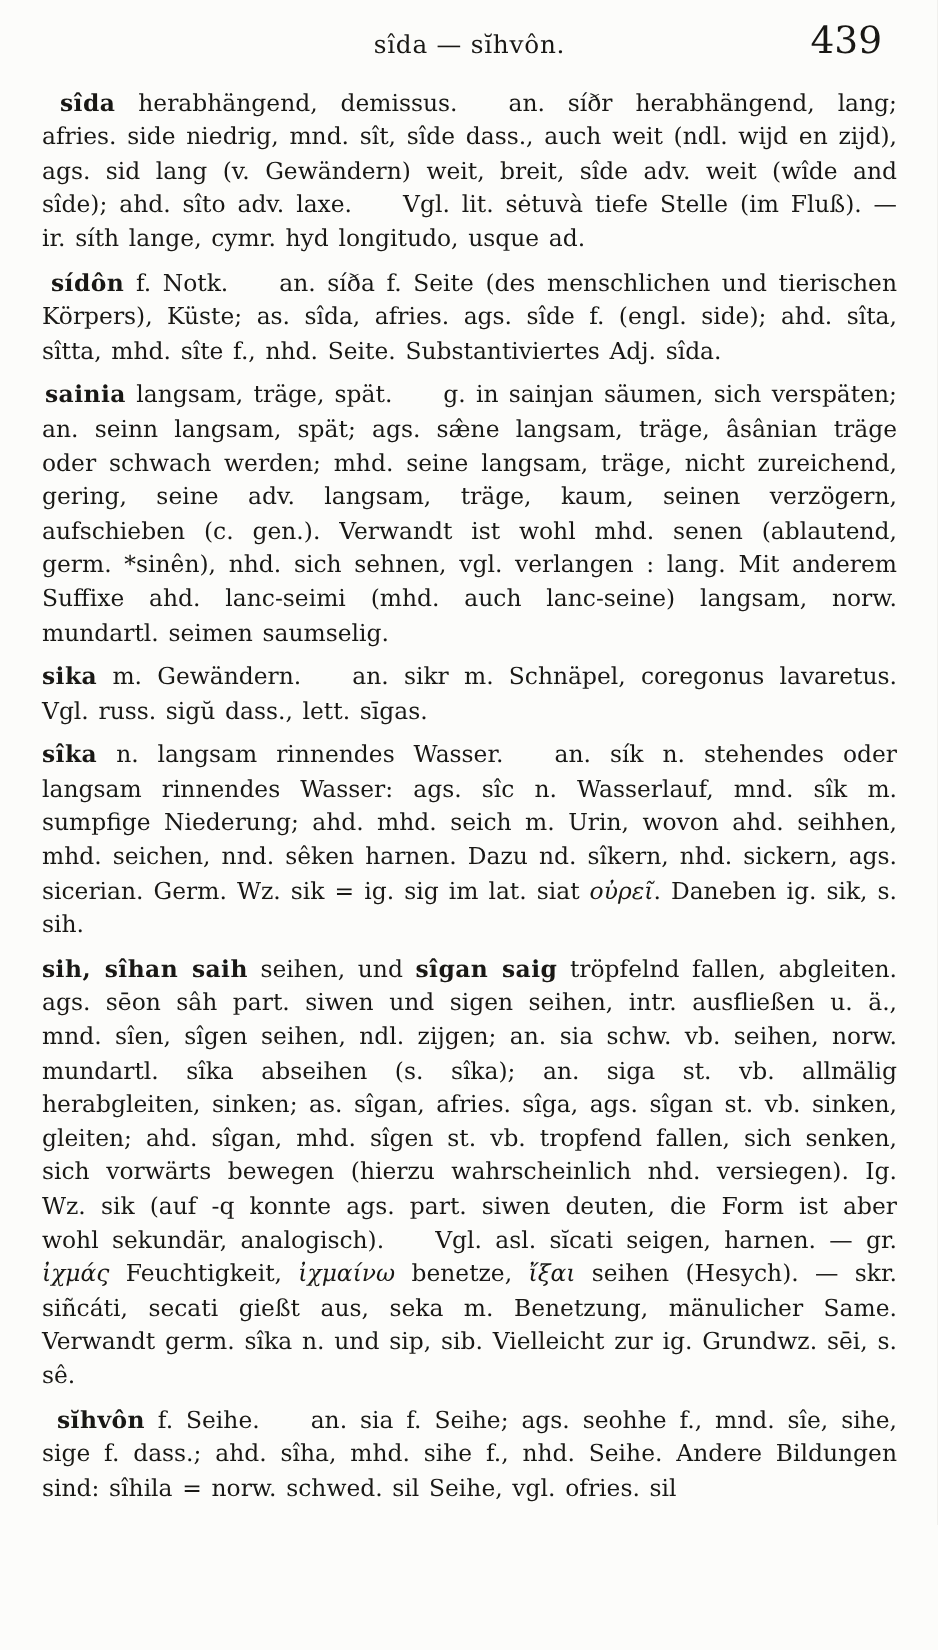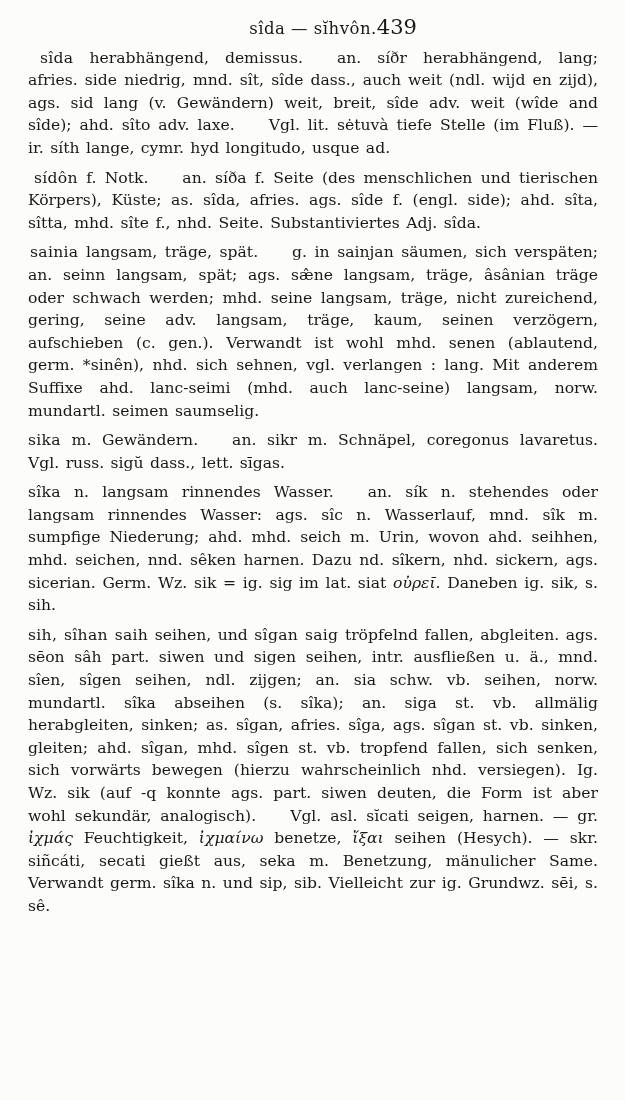--- a/index.html
+++ b/index.html
@@ -16,41 +16,42 @@
     font-size: 15.6px;
     line-height: 22.6px;
     box-sizing: border-box;
     padding: 16px 27px 0 28px;
     overflow: hidden;
   }
   .header {
     display: grid;
     grid-template-columns: 1fr auto 1fr;
     align-items: baseline;
-    margin-bottom: 6px;
+    margin-bottom: 16px;
   }
   .header .title {
     grid-column: 2;
     text-align: center;
     font-size: 16.5px;
     letter-spacing: 0.5px;
     white-space: nowrap;
   }
   .header .pagenum {
     grid-column: 3;
-    font-size: 21px;
+    text-align: right;
+    font-size: 25px;
     padding-right: 10px;
   }
   p.entry {
     margin: 0 0 7px 0;
     text-align: justify;
     word-spacing: 1.5px;
   }
   p.entry:last-child { margin-bottom: 0; }
-  .hw { font-weight: normal; letter-spacing: 0.3px; }
+  .hw { font-weight: bold; letter-spacing: 0.3px; }
   .gk { font-style: italic; }
   .gap { display: inline-block; width: 34px; }
   
   .v-cont   { margin-left: 62px; }
   .v-sida   { margin-left: 32px; text-indent: 12px; }
   .v-sidon  { margin-left: 50px; text-indent: 6px; }
   .v-sainia { margin-left: 27px; text-indent: 2px; }
   .v-flush  { margin-left: 0; }
   .v-sihvon { margin-left: 20px; text-indent: 10px; }
 </style>
@@ -62,14 +63,15 @@
     <div class="title">sîda — sĭhvôn.</div>
     <div class="pagenum">439</div>
   </div>
   <div>
       <p class="entry v-sida"><span class="hw">sîda</span><span> herabhängend, demissus.</span><span class="gap"></span><span>an. síðr herabhängend, lang; afries. side niedrig, mnd. sît, sîde dass., auch weit (ndl. wijd en zijd), ags. sid lang (v. Gewändern) weit, breit, sîde adv. weit (wîde and sîde); ahd. sîto adv. laxe.</span><span class="gap"></span><span>Vgl. lit. sėtuvà tiefe Stelle (im Fluß). — ir. síth lange, cymr. hyd longitudo, usque ad.</span></p>
       <p class="entry v-sidon"><span class="hw">sídôn</span><span> f. Notk.</span><span class="gap"></span><span>an. síða f. Seite (des menschlichen und tierischen Körpers), Küste; as. sîda, afries. ags. sîde f. (engl. side); ahd. sîta, sîtta, mhd. sîte f., nhd. Seite. Substantiviertes Adj. sîda.</span></p>
       <p class="entry v-sainia"><span class="hw">sainia</span><span> langsam, träge, spät.</span><span class="gap"></span><span>g. in sainjan säumen, sich verspäten; an. seinn langsam, spät; ags. sæ̂ne langsam, träge, âsânian träge oder schwach werden; mhd. seine langsam, träge, nicht zureichend, gering, seine adv. langsam, träge, kaum, seinen verzögern, aufschieben (c. gen.). Verwandt ist wohl mhd. senen (ablautend, germ. *sinên), nhd. sich sehnen, vgl. verlangen : lang. Mit anderem Suffixe ahd. lanc-seimi (mhd. auch lanc-seine) langsam, norw. mundartl. seimen saumselig.</span></p>
       <p class="entry v-flush"><span class="hw">sika</span><span> m. Gewändern.</span><span class="gap"></span><span>an. sikr m. Schnäpel, coregonus lavaretus. Vgl. russ. sigŭ dass., lett. sīgas.</span></p>
       <p class="entry v-flush"><span class="hw">sîka</span><span> n. langsam rinnendes Wasser.</span><span class="gap"></span><span>an. sík n. stehendes oder langsam rinnendes Wasser: ags. sîc n. Wasserlauf, mnd. sîk m. sumpfige Niederung; ahd. mhd. seich m. Urin, wovon ahd. seihhen, mhd. seichen, nnd. sêken harnen. Dazu nd. sîkern, nhd. sickern, ags. sicerian. Germ. Wz. sik = ig. sig im lat. siat </span><span class="gk">οὐρεῖ</span><span>. Daneben ig. sik, s. sih.</span></p>
       <p class="entry v-flush"><span class="hw">sih, sîhan saih</span><span> seihen, und </span><span class="hw">sîgan saig</span><span> tröpfelnd fallen, abgleiten. ags. sēon sâh part. siwen und sigen seihen, intr. ausfließen u. ä., mnd. sîen, sîgen seihen, ndl. zijgen; an. sia schw. vb. seihen, norw. mundartl. sîka abseihen (s. sîka); an. siga st. vb. allmälig herabgleiten, sinken; as. sîgan, afries. sîga, ags. sîgan st. vb. sinken, gleiten; ahd. sîgan, mhd. sîgen st. vb. tropfend fallen, sich senken, sich vorwärts bewegen (hierzu wahrscheinlich nhd. versiegen). Ig. Wz. sik (auf -q konnte ags. part. siwen deuten, die Form ist aber wohl sekundär, analogisch).</span><span class="gap"></span><span>Vgl. asl. sĭcati seigen, harnen. — gr. </span><span class="gk">ἰχμάς</span><span> Feuchtigkeit, </span><span class="gk">ἰχμαίνω</span><span> benetze, </span><span class="gk">ἴξαι</span><span> seihen (Hesych). — skr. siñcáti, secati gießt aus, seka m. Benetzung, mänulicher Same. Verwandt germ. sîka n. und sip, sib. Vielleicht zur ig. Grundwz. sēi, s. sê.</span></p>
+      <p class="entry v-sihvon"><span class="hw">sĭhvôn</span><span> f. Seihe.</span><span class="gap"></span><span>an. sia f. Seihe; ags. seohhe f., mnd. sîe, sihe, sige f. dass.; ahd. sîha, mhd. sihe f., nhd. Seihe. Andere Bildungen sind: sîhila = norw. schwed. sil Seihe, vgl. ofries. sil</span></p>
     </div>
 </div>
 
 </body></html>

